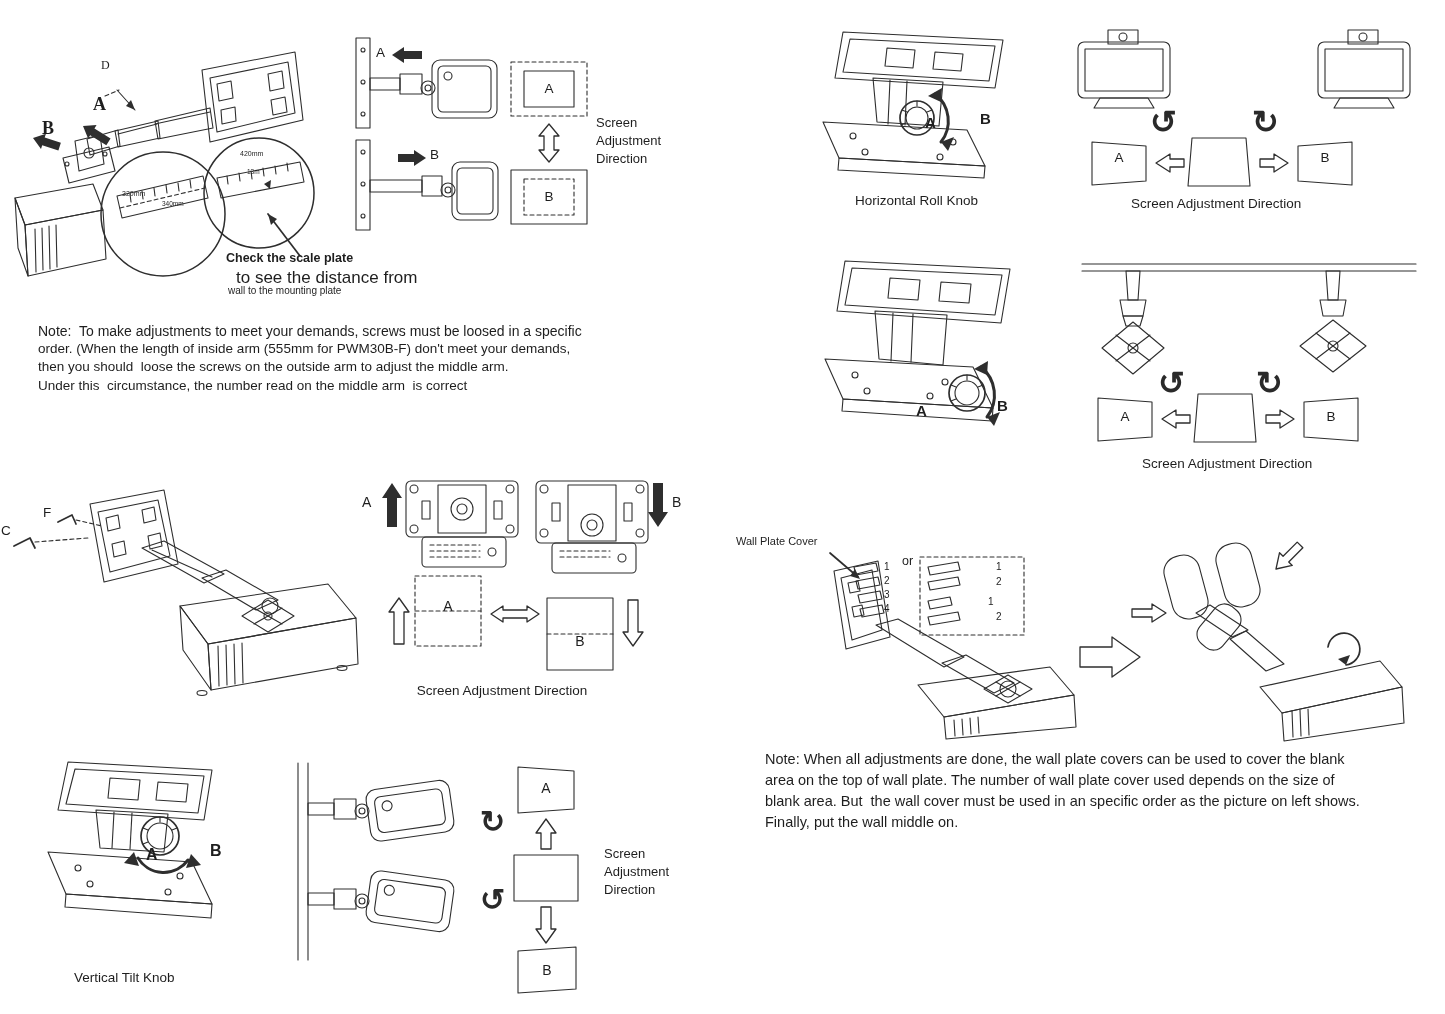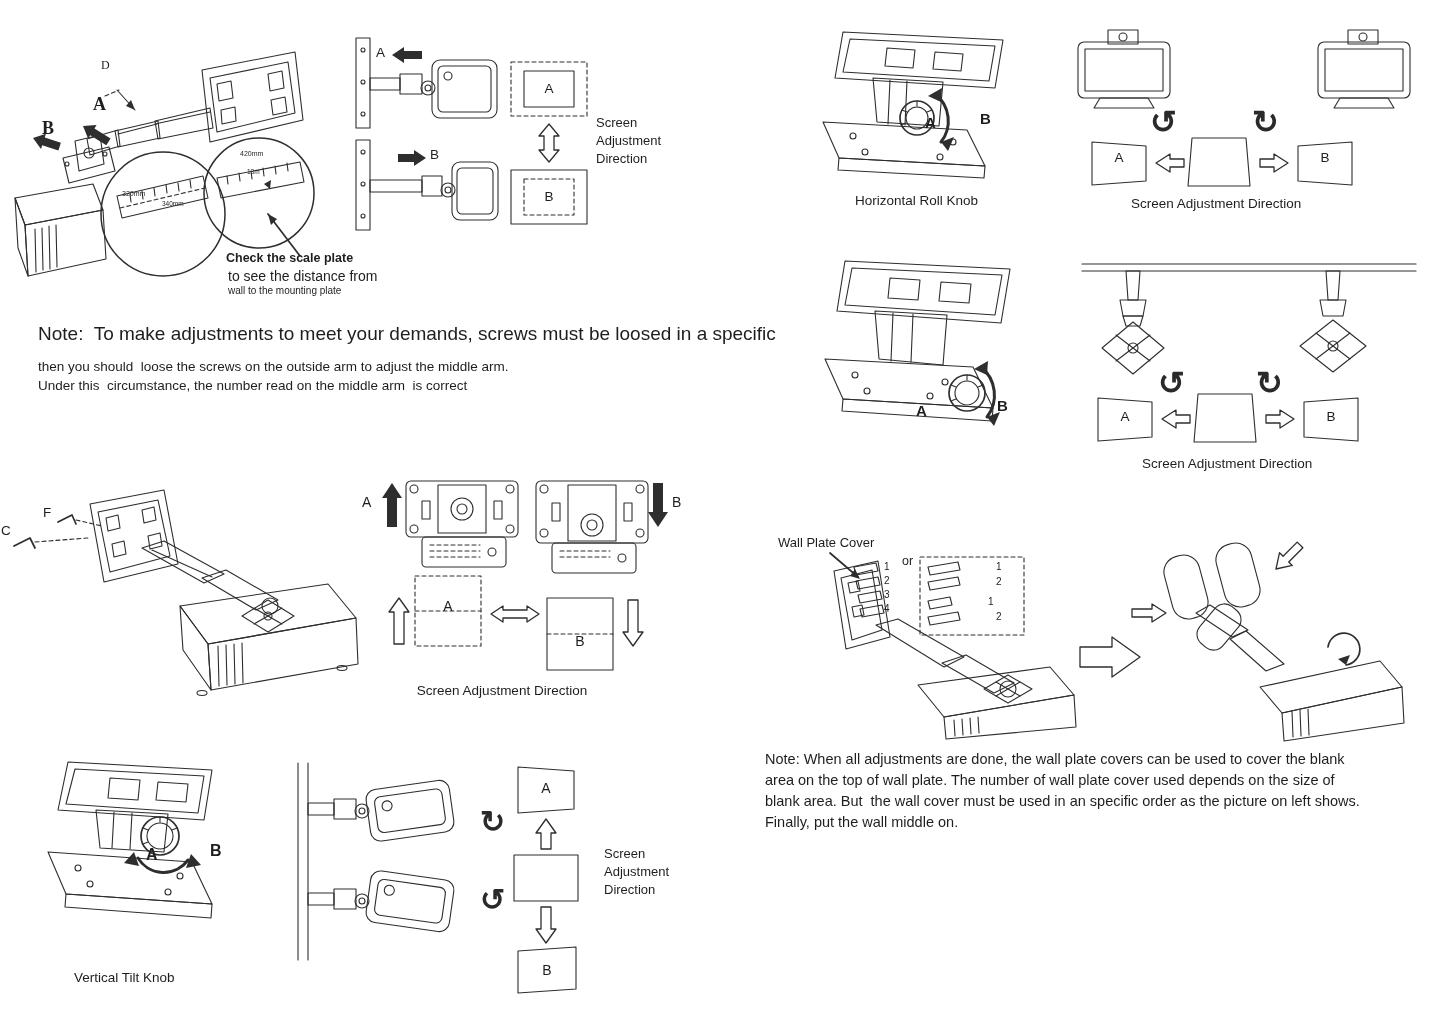--- a/index.html
+++ b/index.html
@@ -88,24 +88,25 @@
     <polygon class="fl" points="263,188 272,193 266,199"></polygon>
   </svg>
   <div class="t serif" style="left:101px;top:58px;font-size:12px">D</div>
   <div class="t serif b" style="left:93px;top:94px;font-size:18px">A</div>
   <div class="t serif b" style="left:42px;top:118px;font-size:18px">B</div>
   <div class="t" style="left:240px;top:150px;font-size:7px">420mm</div>
   <div class="t" style="left:247px;top:168px;font-size:6.5px">13m</div>
   <div class="t" style="left:122px;top:190px;font-size:7px">320mm</div>
   <div class="t" style="left:162px;top:200px;font-size:6.5px">340mm</div>
   <div class="t" style="left:226px;top:251px;font-size:12.5px;font-weight:600">Check the scale plate</div>
-  <div class="t" style="left:228px;top:268px;font-size:14px">to see the distance from</div>
+  <div class="t" style="left:236px;top:268px;font-size:17px">to see the distance from</div>
   <div class="t" style="left:228px;top:285px;font-size:10px">wall to the mounting plate</div>
 
-  <div class="t" style="left:38px;top:323px;font-size:19px">Note:  To make adjustments to meet your demands, screws must be loosed in a specific</div>
+  <div class="t" style="left:38px;top:323px;font-size:14px">Note:  To make adjustments to meet your demands, screws must be loosed in a specific</div>
+  <div class="t" style="left:38px;top:341px;font-size:13.5px">order. (When the length of inside arm (555mm for PWM30B-F) don't meet your demands,</div>
   <div class="t" style="left:38px;top:359px;font-size:13.5px">then you should  loose the screws on the outside arm to adjust the middle arm.</div>
   <div class="t" style="left:38px;top:378px;font-size:13.5px">Under this  circumstance, the number read on the middle arm  is correct</div>
 
   <svg class="d" style="left:352px;top:32px" width="150" height="205" viewBox="0 0 150 205">
     <rect class="ln" x="4" y="6" width="14" height="90"></rect>
     <circle class="ln" cx="11" cy="18" r="2"></circle>
       <circle class="ln" cx="11" cy="50" r="2"></circle>
       <circle class="ln" cx="11" cy="82" r="2"></circle>
     <rect class="ln" x="18" y="46" width="30" height="12"></rect>
     <rect class="ln" x="48" y="42" width="22" height="20"></rect>
@@ -444,21 +445,21 @@
     <polygon class="ln" points="498,144 516,137 478,104 462,112"></polygon>
     <polygon class="ln" points="464,110 480,103 442,78 428,86"></polygon>
     <polygon class="ln" points="492,160 612,134 634,160 514,186"></polygon>
     <polygon class="ln" points="514,186 634,160 636,196 516,214"></polygon>
     <line class="ln" x1="524" y1="184" x2="525" y2="210"></line>
       <line class="ln" x1="532" y1="183" x2="533" y2="209"></line>
     <line class="ln" x1="540" y1="182" x2="541" y2="208"></line>
     <path class="ln2" d="M 560,120 A 16 16 0 1 1 578,138"></path>
     <polygon class="fl" points="578,138 570,132 582,128"></polygon>
   </svg>
-  <div class="t" style="left:778px;top:535px;font-size:13px">Wall Plate Cover</div>
+  <div class="t" style="left:736px;top:535px;font-size:11px">Wall Plate Cover</div>
   <div class="t" style="left:884px;top:561px;font-size:10px">1</div>
   <div class="t" style="left:884px;top:575px;font-size:10px">2</div>
   <div class="t" style="left:884px;top:589px;font-size:10px">3</div>
   <div class="t" style="left:884px;top:603px;font-size:10px">4</div>
   <div class="t" style="left:902px;top:554px;font-size:12.5px">or</div>
   <div class="t" style="left:996px;top:561px;font-size:10px">1</div>
   <div class="t" style="left:996px;top:576px;font-size:10px">2</div>
   <div class="t" style="left:988px;top:596px;font-size:10px">1</div>
   <div class="t" style="left:996px;top:611px;font-size:10px">2</div>
 

